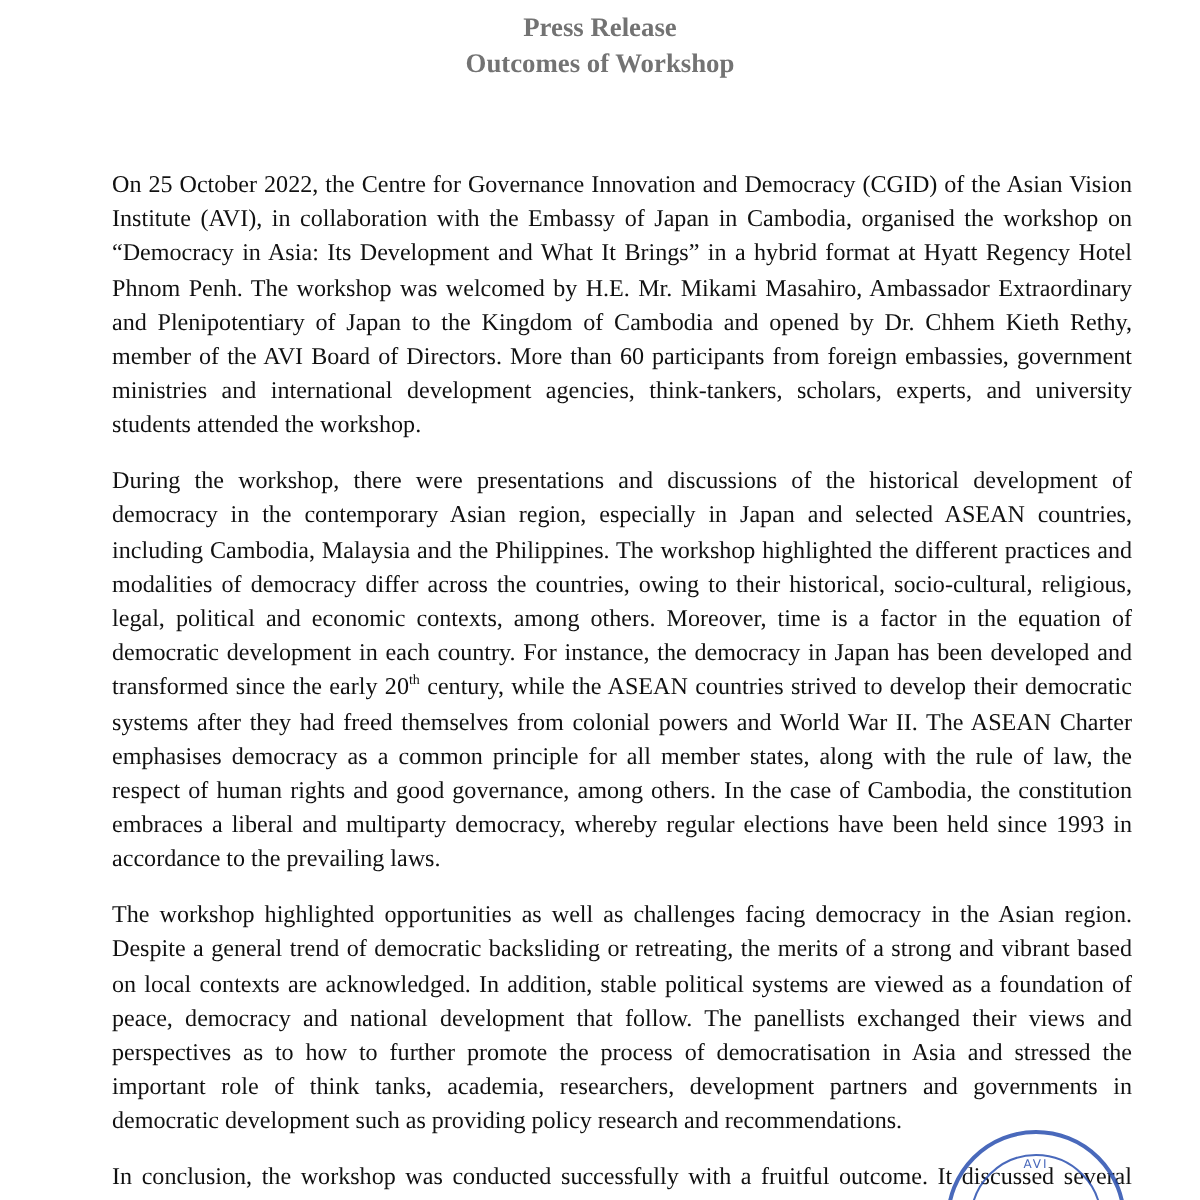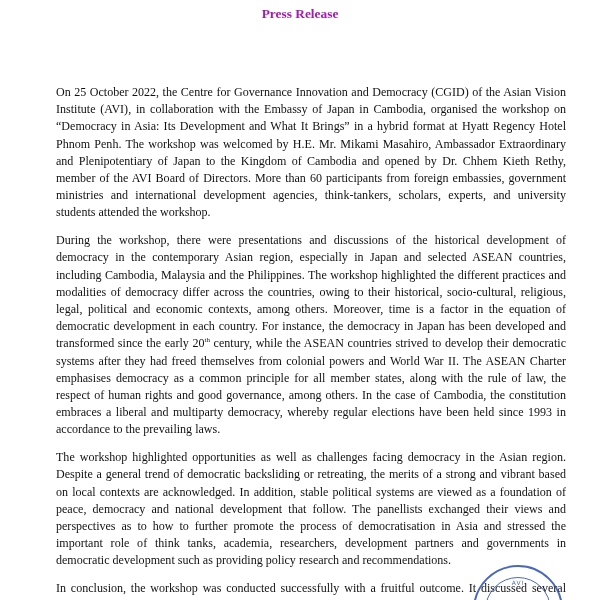--- a/index.html
+++ b/index.html
@@ -1,38 +1,39 @@
 <!DOCTYPE html>
 <html><head>
 <meta charset="utf-8">
 <style>
   html, body { margin: 0; padding: 0; background: #ffffff; }
   body { width: 600px; height: 600px; overflow: hidden; position: relative; }
   .page { position: absolute; left: 0; top: 0; width: 600px; height: 600px; background: #fff; }
   .header { position: absolute; top: 5px; left: 0; width: 600px; text-align: center;
-    font-family: "Liberation Serif", serif; font-weight: bold; color: #a21caf;
+    font-family: "Liberation Serif", serif; font-weight: bold; color: #737373;
     font-size: 13.4px; line-height: 18px; }
   .body { position: absolute; left: 56px; top: 84px; width: 510px;
     font-family: "Liberation Serif", serif; font-size: 12.05px; line-height: 17.2px; color: #111;
     text-align: justify; }
   .body p { margin: 0 0 10.6px 0; }
   sup { font-size: 7px; line-height: 0; vertical-align: 5px; }
   .stamp { position: absolute; left: 473px; top: 565px; width: 90px; height: 90px; border-radius: 50%;
     border: 2.5px solid #2a4fb0; box-sizing: border-box; opacity: 0.85; }
   .stamp::after { content: ""; position: absolute; left: 10px; top: 10px; right: 10px; bottom: 10px;
     border-radius: 50%; border: 1.5px solid #2a4fb0; }
   .stamp-text { position: absolute; left: 0; right: 0; top: 12px; text-align: center;
     font-family: "DejaVu Sans", sans-serif; font-size: 6px; color: #2a4fb0; letter-spacing: 1px; }
 </style>
 </head>
 <body>
 
 <div class="page">
   <div class="header">
     <div>Press Release</div>
+    <div>Outcomes of Workshop</div>
   </div>
 
   <div class="body">
     <p>On 25 October 2022, the Centre for Governance Innovation and Democracy (CGID) of the Asian Vision Institute (AVI), in collaboration with the Embassy of Japan in Cambodia, organised the workshop on “Democracy in Asia: Its Development and What It Brings” in a hybrid format at Hyatt Regency Hotel Phnom Penh. The workshop was welcomed by H.E. Mr. Mikami Masahiro, Ambassador Extraordinary and Plenipotentiary of Japan to the Kingdom of Cambodia and opened by Dr. Chhem Kieth Rethy, member of the AVI Board of Directors. More than 60 participants from foreign embassies, government ministries and international development agencies, think-tankers, scholars, experts, and university students attended the workshop.</p>
     <p><span>During the workshop, there were presentations and discussions of the historical development of democracy in the contemporary Asian region, especially in Japan and selected ASEAN countries, including Cambodia, Malaysia and the Philippines. The workshop highlighted the different practices and modalities of democracy differ across the countries, owing to their historical, socio-cultural, religious, legal, political and economic contexts, among others. Moreover, time is a factor in the equation of democratic development in each country. For instance, the democracy in Japan has been developed and transformed since the early 20</span><sup>th</sup><span> century, while the ASEAN countries strived to develop their democratic systems after they had freed themselves from colonial powers and World War II. The ASEAN Charter emphasises democracy as a common principle for all member states, along with the rule of law, the respect of human rights and good governance, among others. In the case of Cambodia, the constitution embraces a liberal and multiparty democracy, whereby regular elections have been held since 1993 in accordance to the prevailing laws.</span></p>
     <p>The workshop highlighted opportunities as well as challenges facing democracy in the Asian region. Despite a general trend of democratic backsliding or retreating, the merits of a strong and vibrant based on local contexts are acknowledged. In addition, stable political systems are viewed as a foundation of peace, democracy and national development that follow. The panellists exchanged their views and perspectives as to how to further promote the process of democratisation in Asia and stressed the important role of think tanks, academia, researchers, development partners and governments in democratic development such as providing policy research and recommendations.</p>
     <p>In conclusion, the workshop was conducted successfully with a fruitful outcome. It discussed several questions in the context of democracy in general aspects and the views of expert panellists by providing practical implications for countries in Asia in their paths to the consolidation of democracy in respective countries and regions so as to promote peace, security, stability and prosperity. The participants and the experts expressed their interest in having a future workshop to discuss on such issues as comparative politics and democracy in Asia.</p>
   </div>
 
   <div class="stamp">

